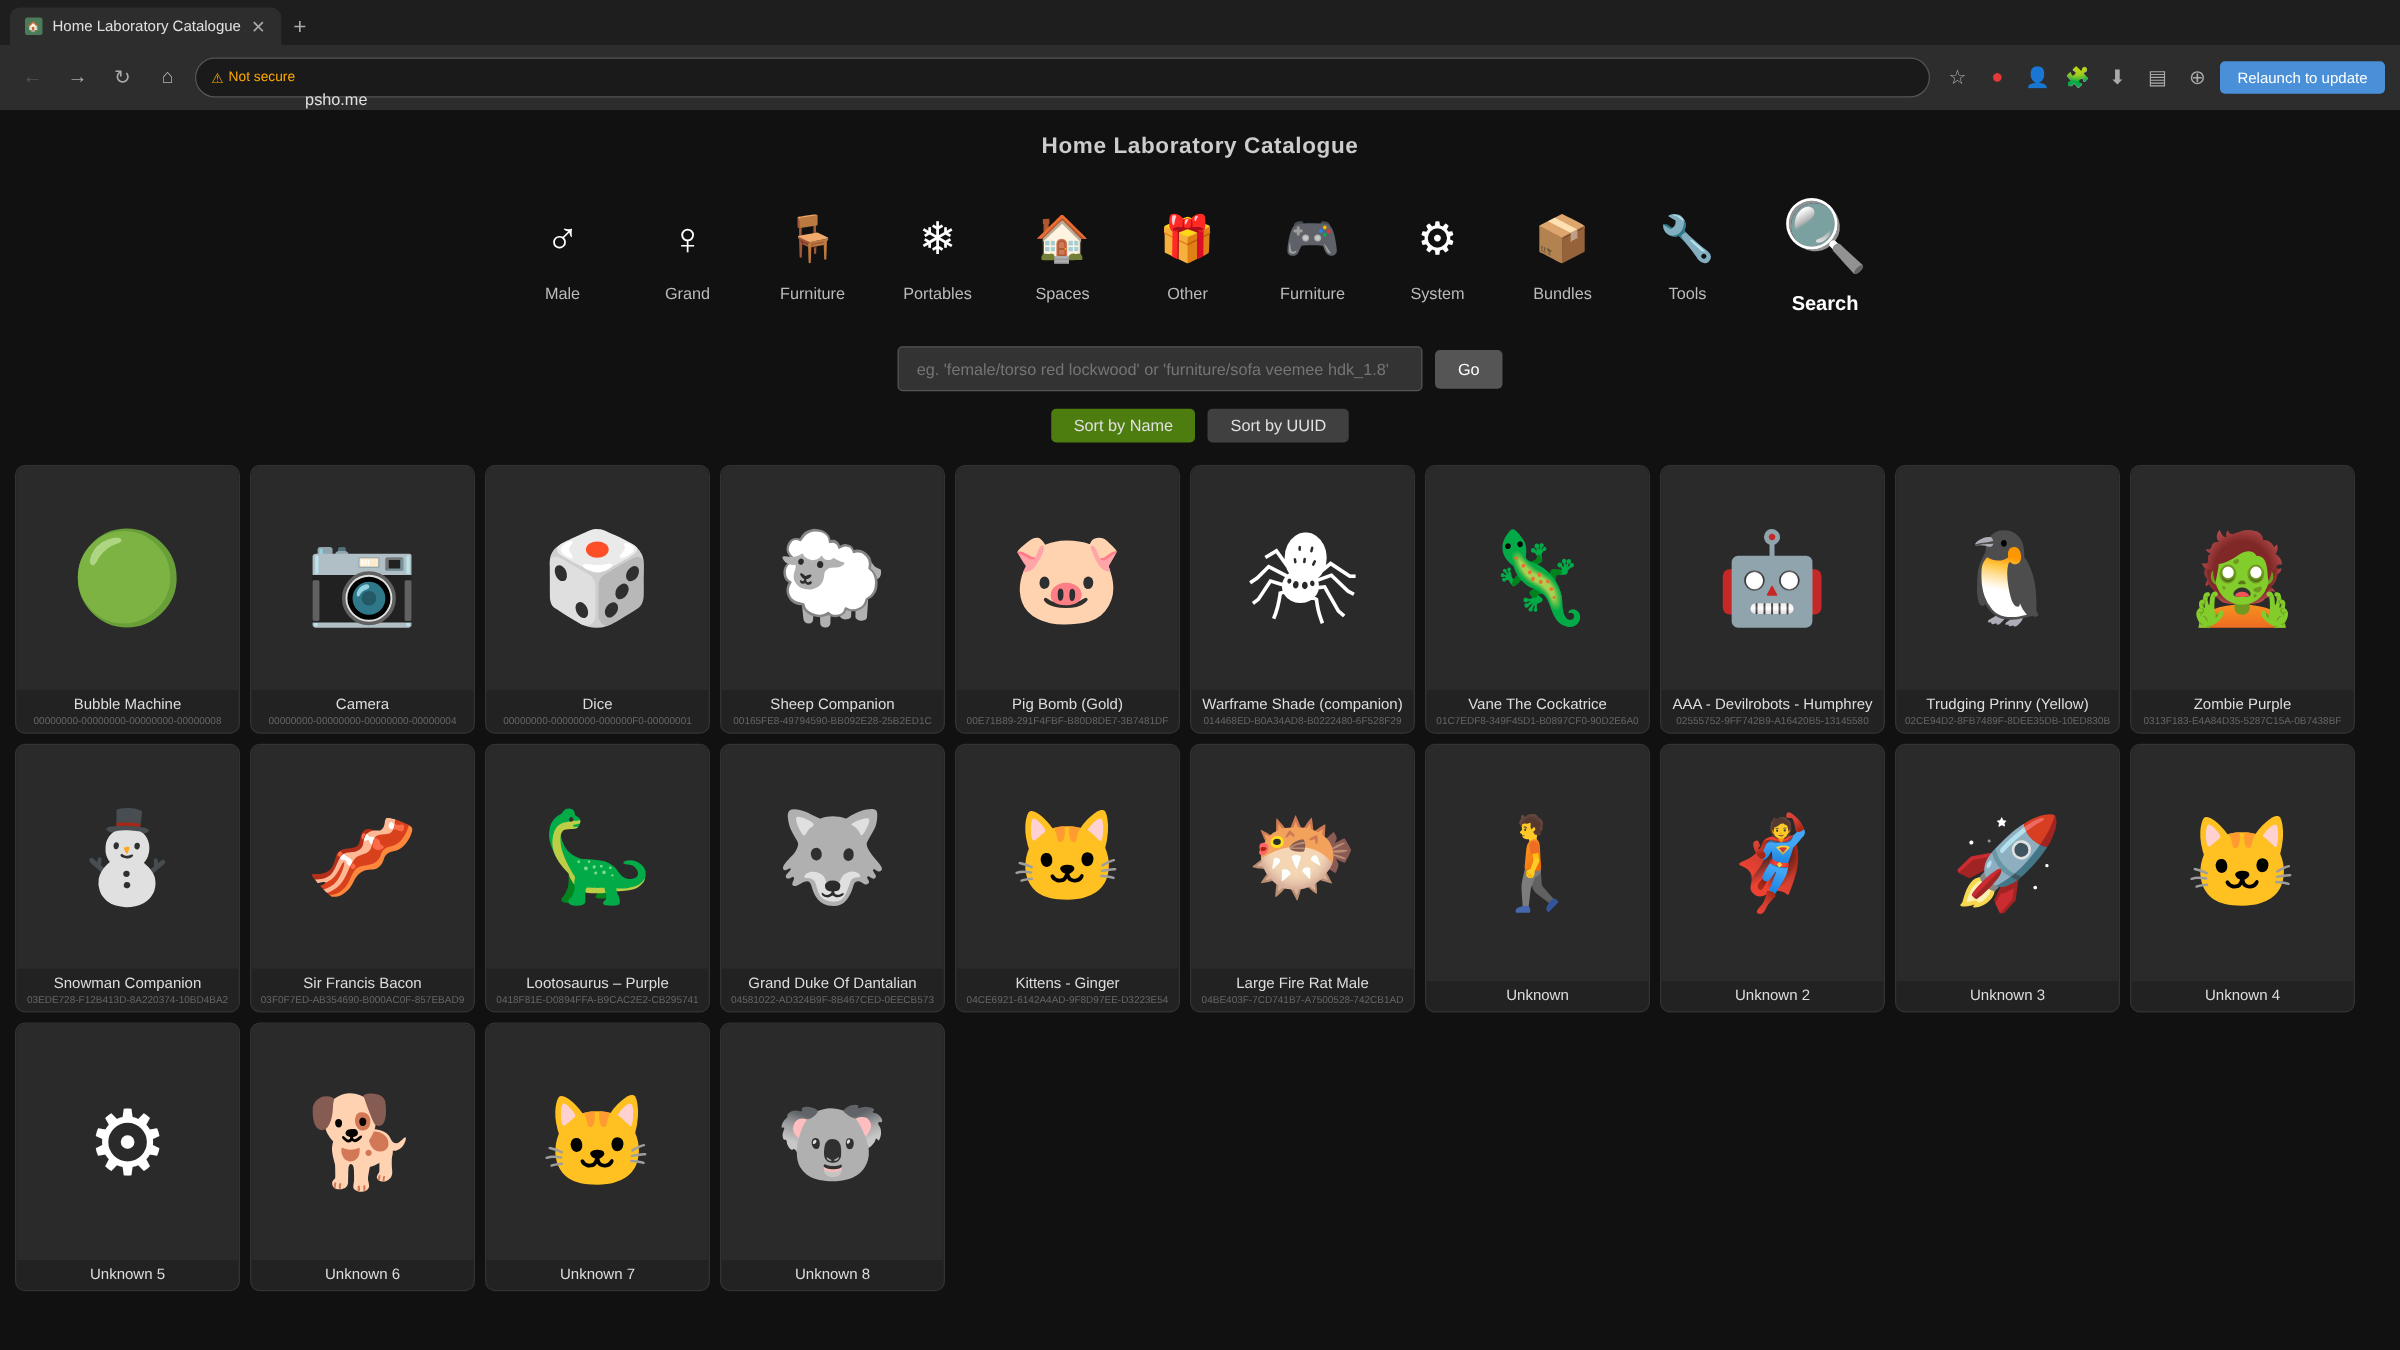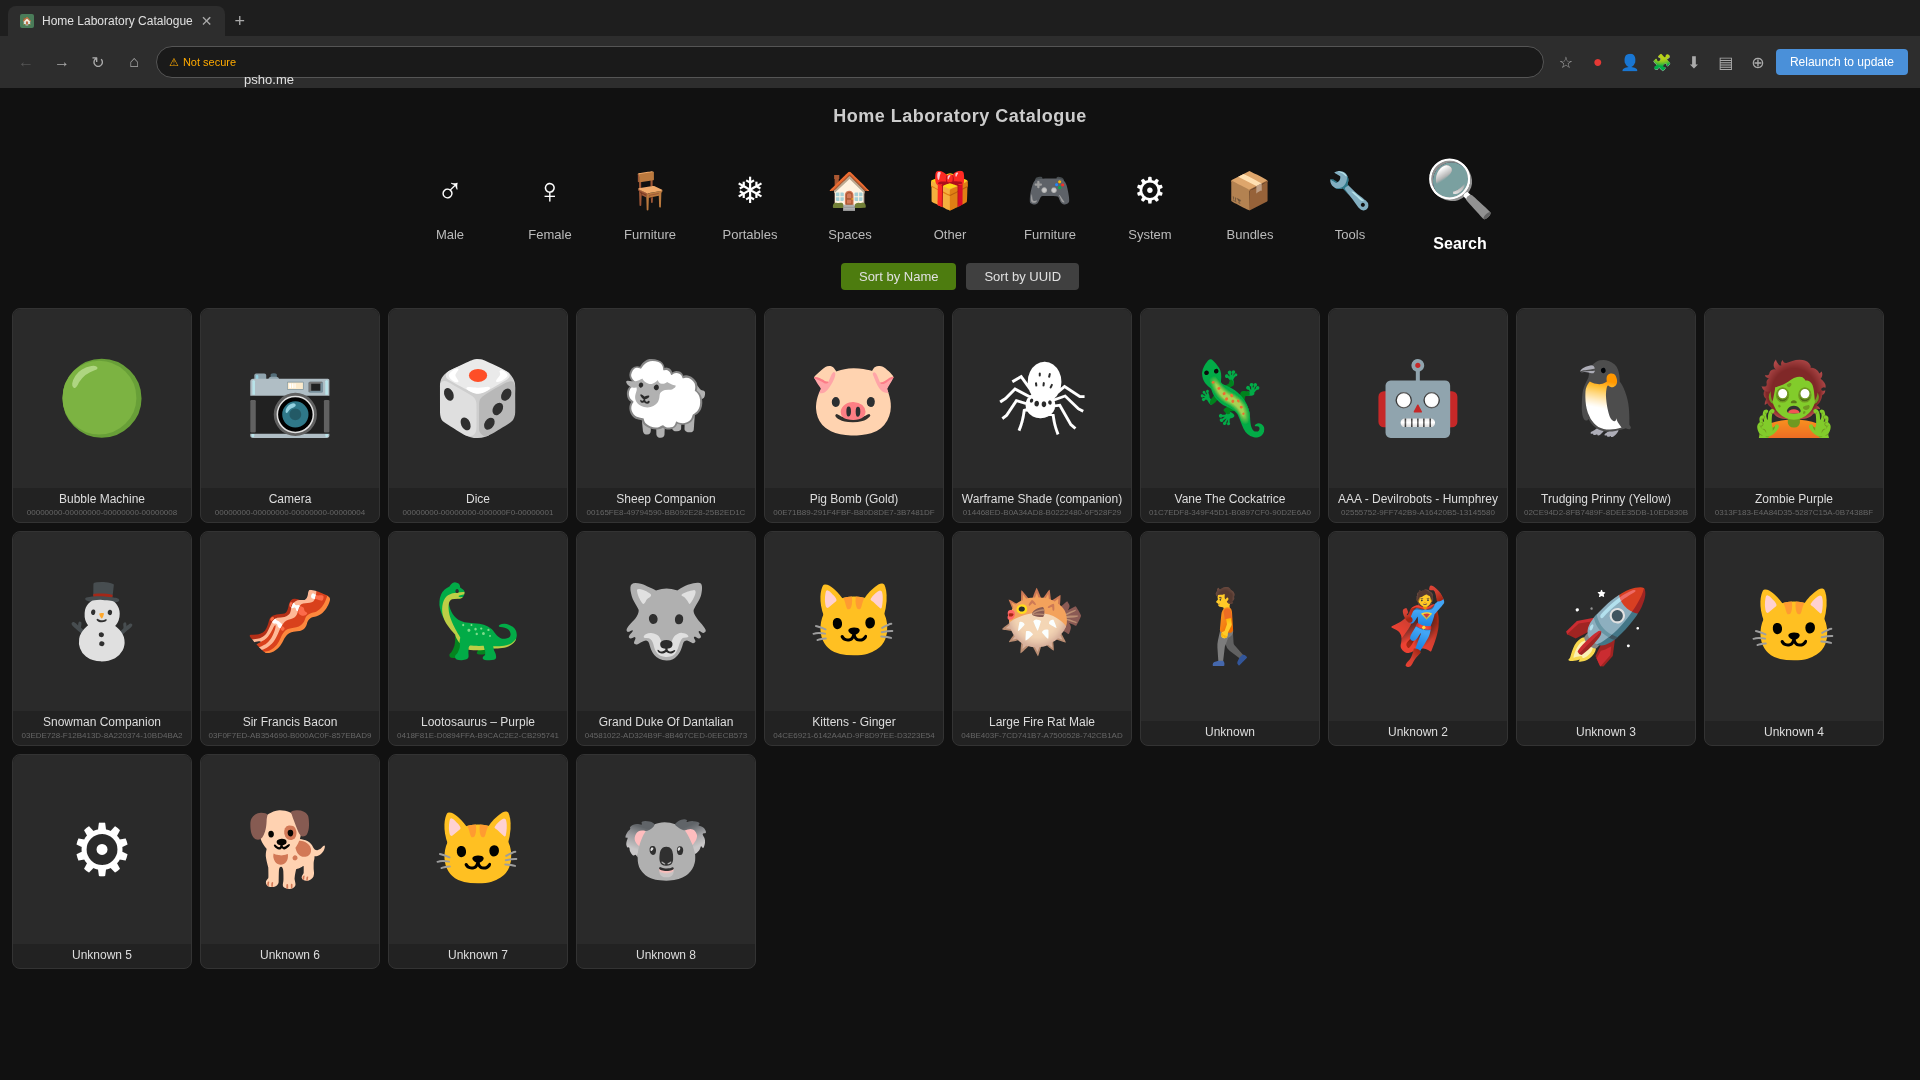--- a/index.html
+++ b/index.html
@@ -321,21 +321,21 @@
 <div class="page-content">
   <h1 class="page-title">Home Laboratory Catalogue</h1>
 
   <div class="categories" id="categories-row">
       <div class="category-item">
       <div class="category-icon">♂</div>
       <span class="category-label">Male</span>
     </div>
       <div class="category-item">
       <div class="category-icon">♀</div>
-      <span class="category-label">Female</span>
+      <span class="category-label">Grand</span>
     </div>
       <div class="category-item">
       <div class="category-icon">🪑</div>
       <span class="category-label">Furniture</span>
     </div>
       <div class="category-item">
       <div class="category-icon">❄</div>
       <span class="category-label">Portables</span>
     </div>
       <div class="category-item">
@@ -361,20 +361,24 @@
       <div class="category-item">
       <div class="category-icon">🔧</div>
       <span class="category-label">Tools</span>
     </div>
       <div class="category-item search-category">
       <div class="category-icon">🔍</div>
       <span class="category-label">Search</span>
     </div>
     </div>
 
+  <div class="search-bar-row">
+    <input class="search-input" type="text" placeholder="eg. 'female/torso red lockwood' or 'furniture/sofa veemee hdk_1.8'" style="">
+    <button class="go-btn">Go</button>
+  </div>
 
   <div class="sort-row">
     <button class="sort-btn active">Sort by Name</button>
     <button class="sort-btn">Sort by UUID</button>
   </div>
 
   <div class="grid-container">
     <div class="items-grid" id="items-grid">
         <div class="item-card">
       <div class="item-image-area" style="font-size:72px;">🟢</div>

